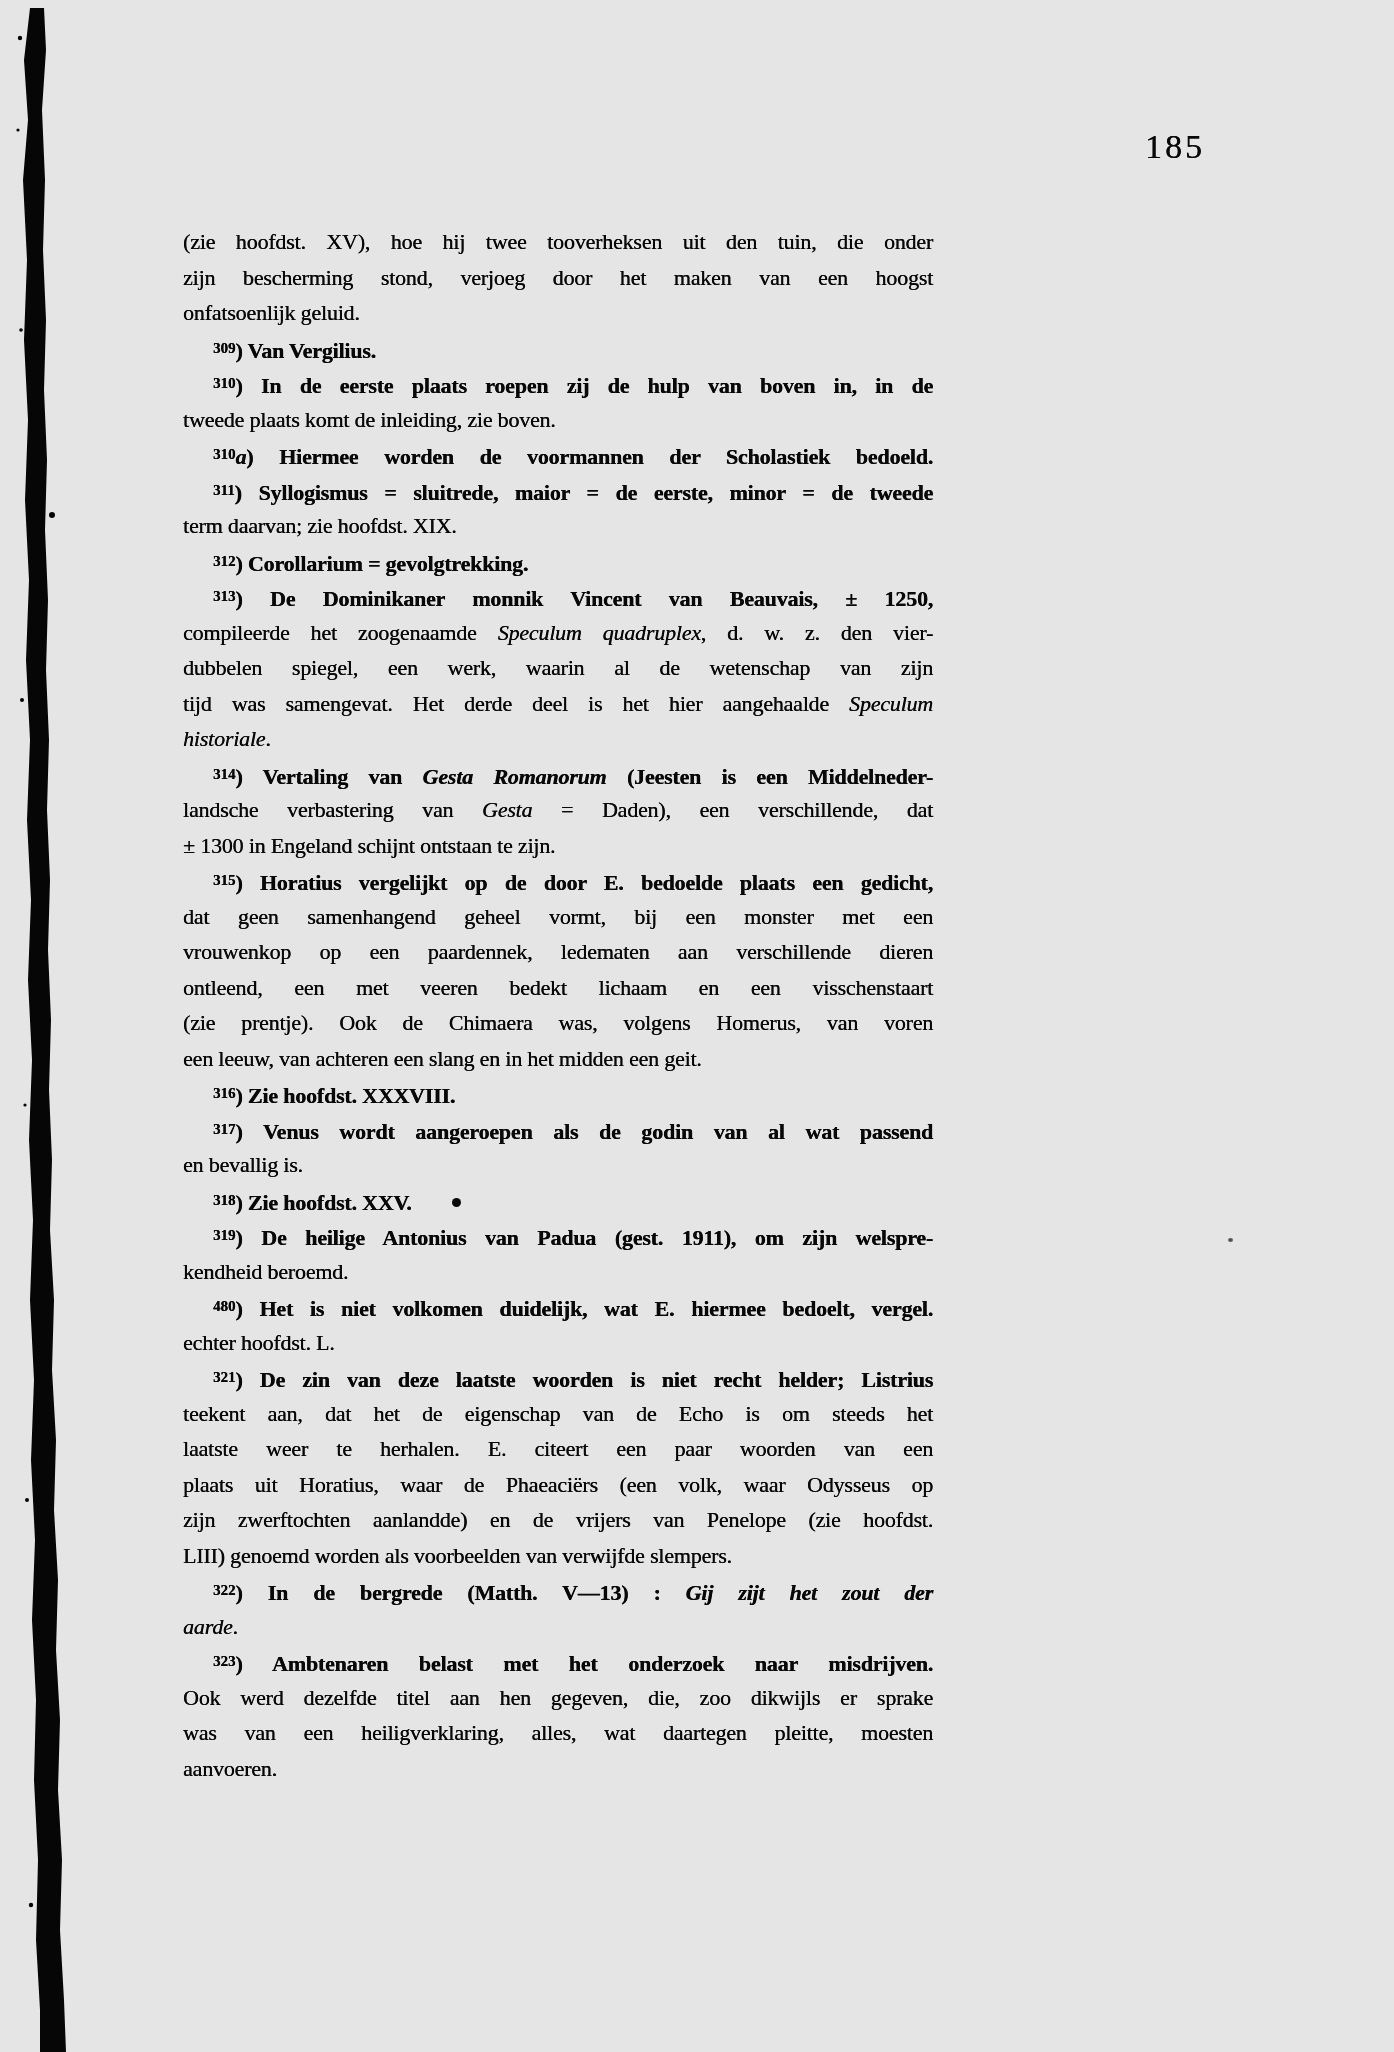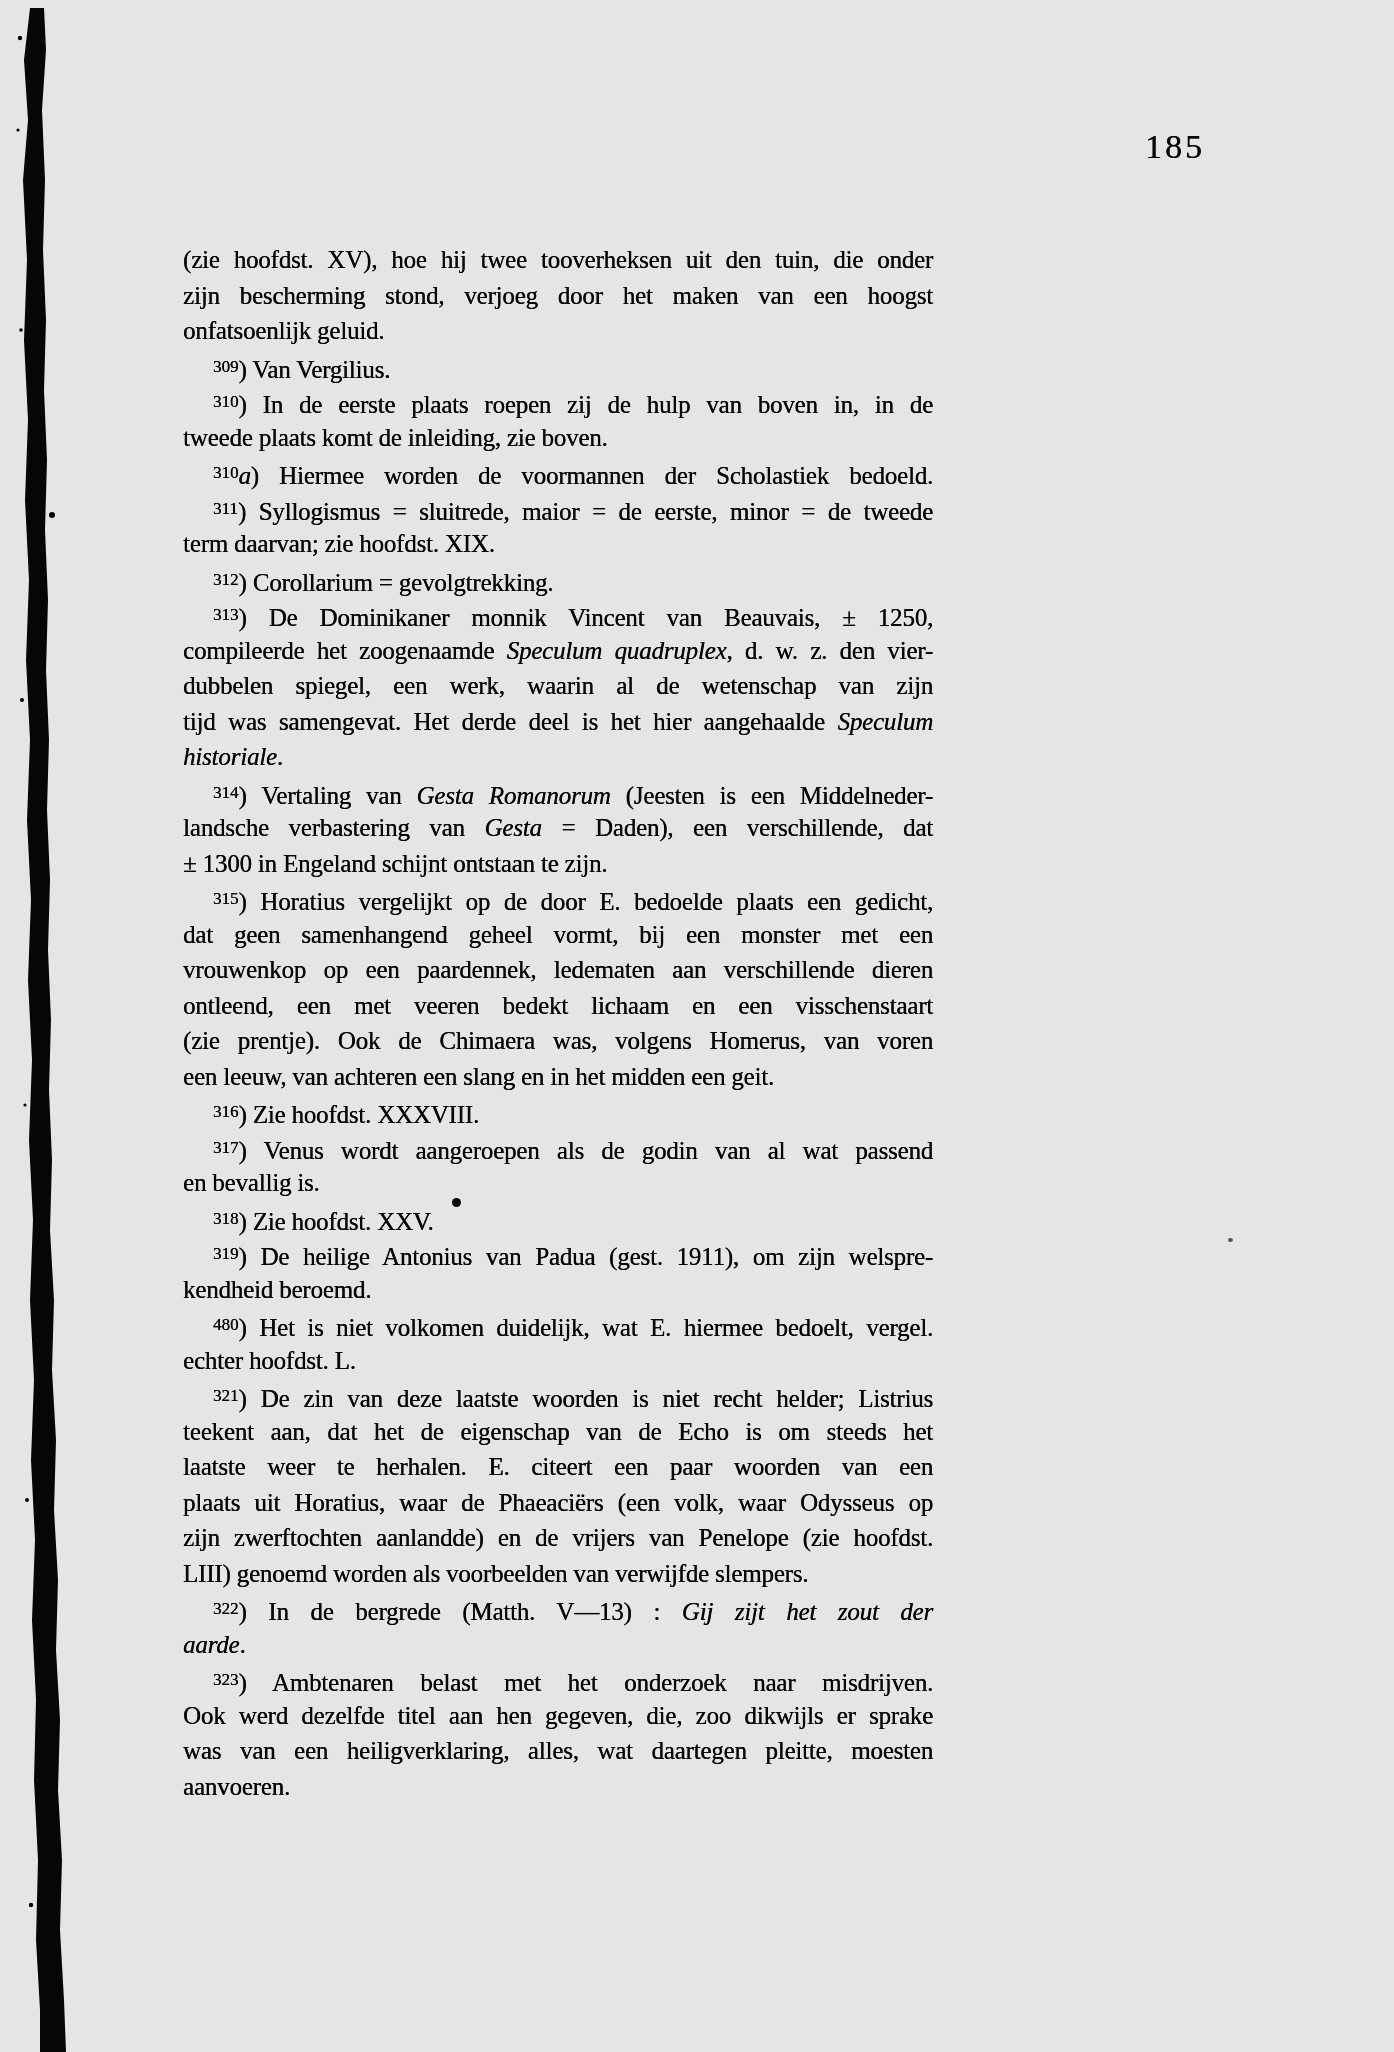--- a/index.html
+++ b/index.html
@@ -21,38 +21,39 @@
     left: 1145px;
     top: 128px;
     font-size: 34px;
     letter-spacing: 3px;
     font-weight: 400;
     text-shadow: 0.3px 0 currentColor;
   }
   .text-block {
     position: absolute;
     left: 183px;
-    top: 242px;
+    top: 224px;
     width: 750px;
-    font-size: 25px;
+    font-size: 22px;
     letter-spacing: -0.2px;
     text-shadow: 0.3px 0 currentColor;
   }
   .line {
     height: 35.5px;
     line-height: 35.5px;
     text-align: justify;
     text-align-last: justify;
     white-space: normal;
   }
   .line.last {
     text-align-last: left;
   }
   .line.indent {
     text-indent: 30px;
+    font-weight: bold;
   }
   .it { font-style: italic; }
   .sup {
     font-size: 0.68em;
     vertical-align: 0.33em;
     letter-spacing: 0;
   }
   .binding-strip {
     position: absolute;
     left: 0;

